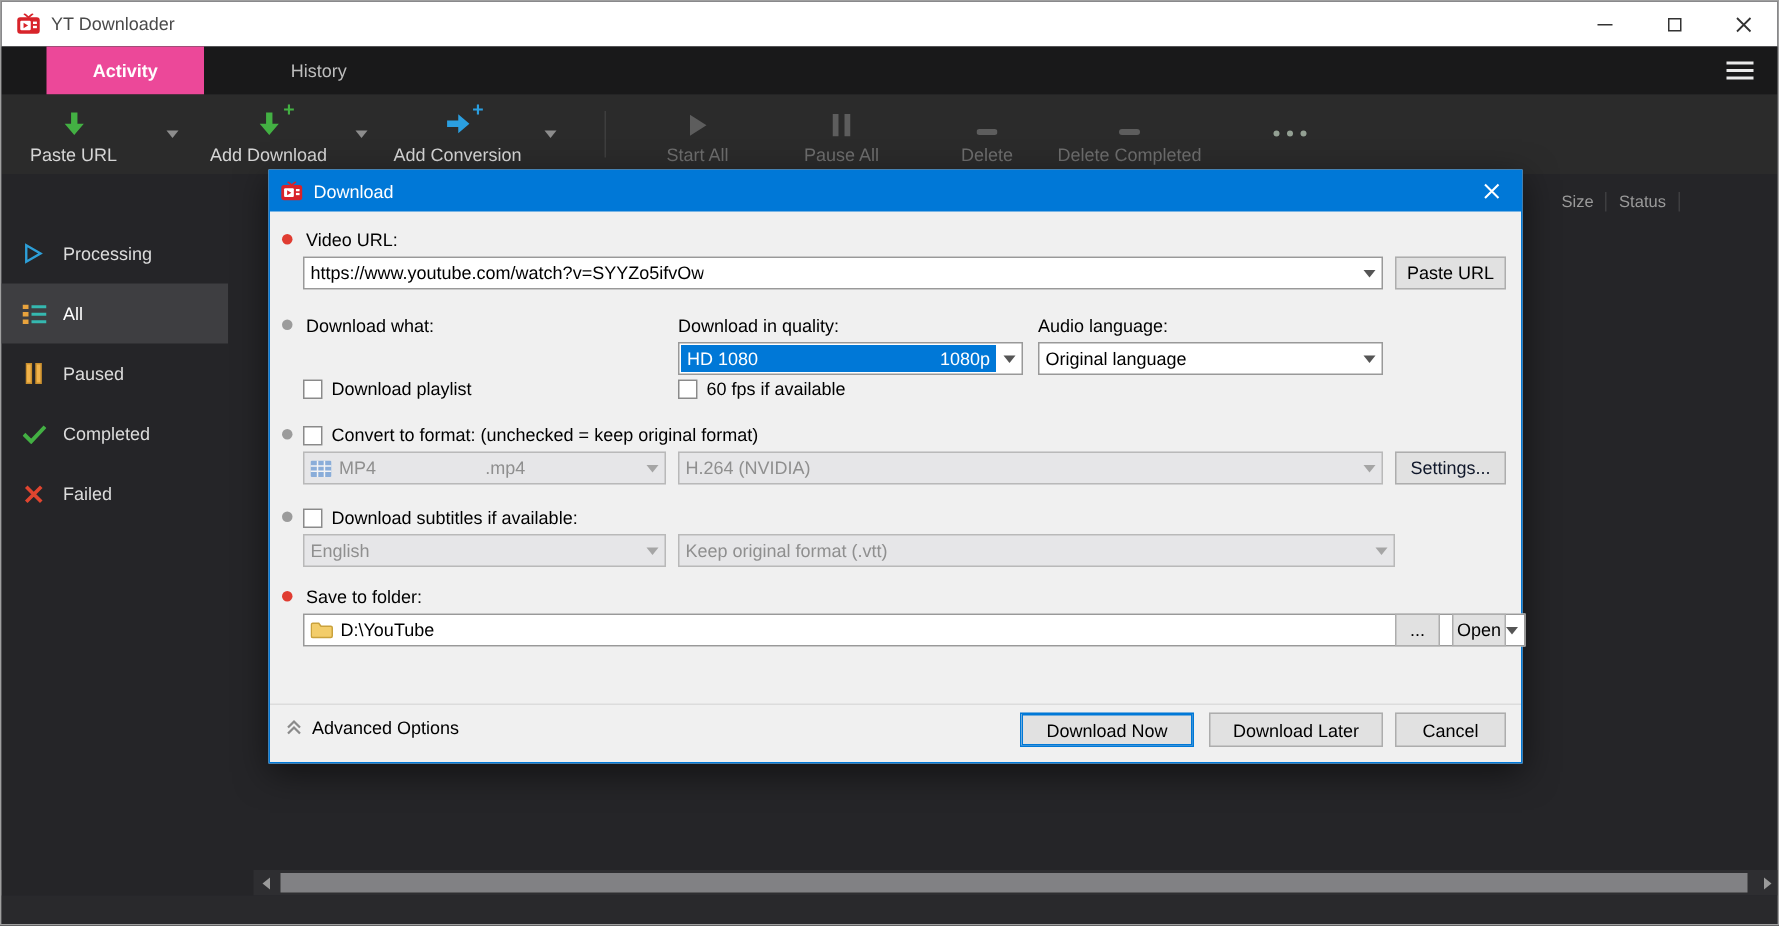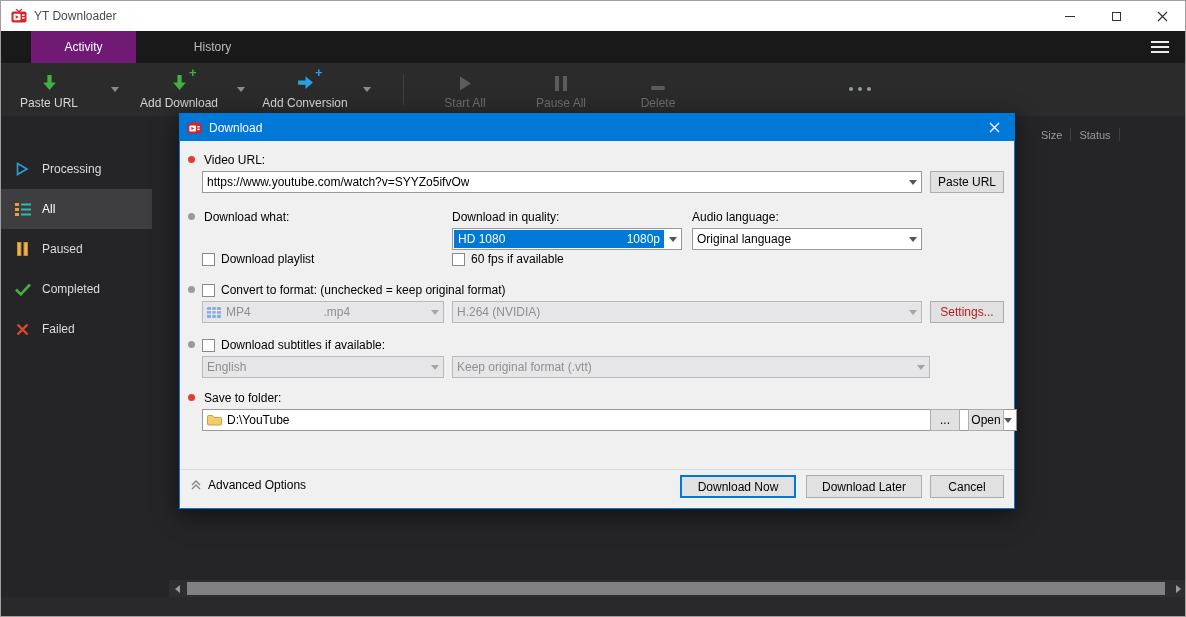--- a/index.html
+++ b/index.html
@@ -12,21 +12,21 @@
   .app-icon { display:inline-flex; margin-left:10px; }
   .app-title { margin-left:7px; font-size:12px; color:#4a4a4a; }
   .win-controls { margin-left:auto; display:flex; height:100%; }
   .win-btn { width:46px; height:100%; display:flex; align-items:center; justify-content:center; }
   .min-glyph { width:10px; height:1px; background:#333; display:block; }
   .max-glyph { width:9px; height:9px; border:1px solid #333; display:block; }
 
   
   .tabbar { position:absolute; left:0; top:30px; width:100%; height:32px; background:#19191a; display:flex; }
   .tab { height:100%; display:flex; align-items:center; justify-content:center; font-size:12px; color:#bdbdbd; }
-  .tab.active { background:#701a75; color:#ffffff; font-weight:normal; }
+  .tab.active { background:#ec4899; color:#ffffff; font-weight:bold; }
   .tab-spacer { width:30px; }
   .tab-activity { width:105px; }
   .tab-history { width:153px; }
   .menu-btn { margin-left:auto; margin-right:8px; width:34px; display:flex; flex-direction:column; justify-content:center; align-items:center; gap:3px; }
   .menu-btn .bar { width:18px; height:2px; background:#eaeaea; }
 
   
   .toolbar { position:absolute; left:0; top:62px; width:100%; height:53px; background:#2b2b2b; }
   .tb-item { position:absolute; top:0; height:53px; display:flex; flex-direction:column; align-items:center; padding-top:8px; gap:5px; }
   .tb-icon { height:20px; display:flex; align-items:flex-end; position:relative; }
@@ -80,21 +80,21 @@
   .combo-icon { display:inline-flex; margin-right:5px; flex:0 0 auto; }
   .combo.disabled .combo-icon { opacity:.55; }
   .combo-ext { margin-left:auto; padding-right:3px; }
   .combo.disabled .combo-ext { color:#8f8f8f; }
   .sel-fill { flex:1; height:18px; margin:0; background:#0078d7; color:#fff; display:flex; align-items:center; justify-content:space-between; padding:0 4px; }
 
   .checkbox { position:absolute; display:flex; align-items:center; gap:6px; font-size:12px; color:#000; white-space:nowrap; }
   .checkbox .box { width:13px; height:13px; background:#fff; border:1px solid #8a8a8a; flex:0 0 auto; }
 
   .btn { position:absolute; height:22px; background:#e1e1e1; border:1px solid #adadad; font-size:12px; color:#000; display:flex; align-items:center; justify-content:center; white-space:nowrap; }
-  .btn.disabled { color:#b91c1c; }
+  .btn.disabled { color:#0f172a; }
   .btn.primary { border-color:#0078d7; box-shadow:inset 0 0 0 1px #0078d7; }
   .btn.tall { height:23px; }
 
   .dlg-footer-line { position:absolute; left:0; top:328px; width:100%; border-top:1px solid #dcdcdc; }
   .advanced { position:absolute; left:10px; top:337px; display:flex; align-items:center; gap:6px; font-size:12px; color:#000; }
 </style>
 </head>
 <body>
 
 <div class="app">
@@ -203,20 +203,28 @@
 
     <div class="tb-item disabled" style="left:617px;width:80px;">
       <span class="tb-icon">
         <svg width="14" height="6" viewBox="0 0 14 6">
             <rect x="0" y="1" width="14" height="4" rx="2" fill="#5d5d5d"></rect>
           </svg>
       </span>
       <span class="tb-label">Delete</span>
     </div>
 
+    <div class="tb-item disabled" style="left:700px;width:104px;">
+      <span class="tb-icon">
+        <svg width="14" height="6" viewBox="0 0 14 6">
+            <rect x="0" y="1" width="14" height="4" rx="2" fill="#5d5d5d"></rect>
+          </svg>
+      </span>
+      <span class="tb-label">Delete Completed</span>
+    </div>
 
     <div class="tb-dots">
       <span></span>
         <span></span>
         <span></span>
     </div>
   </div>
 
   <div class="main">
     <div class="sidebar">

